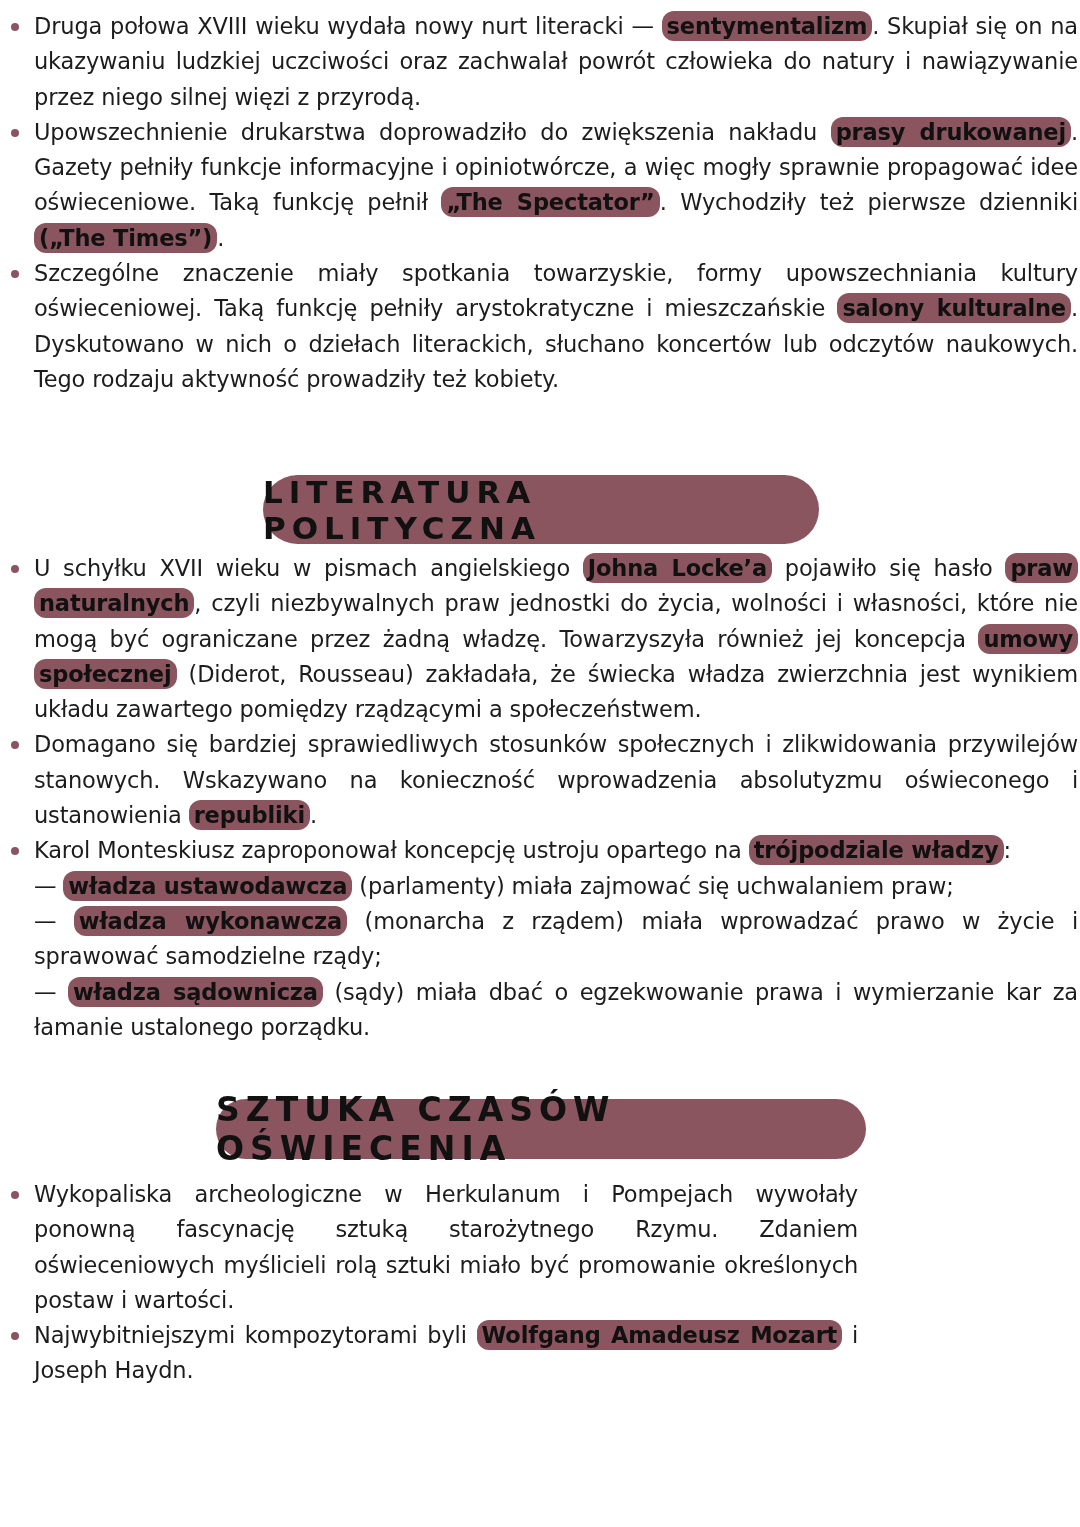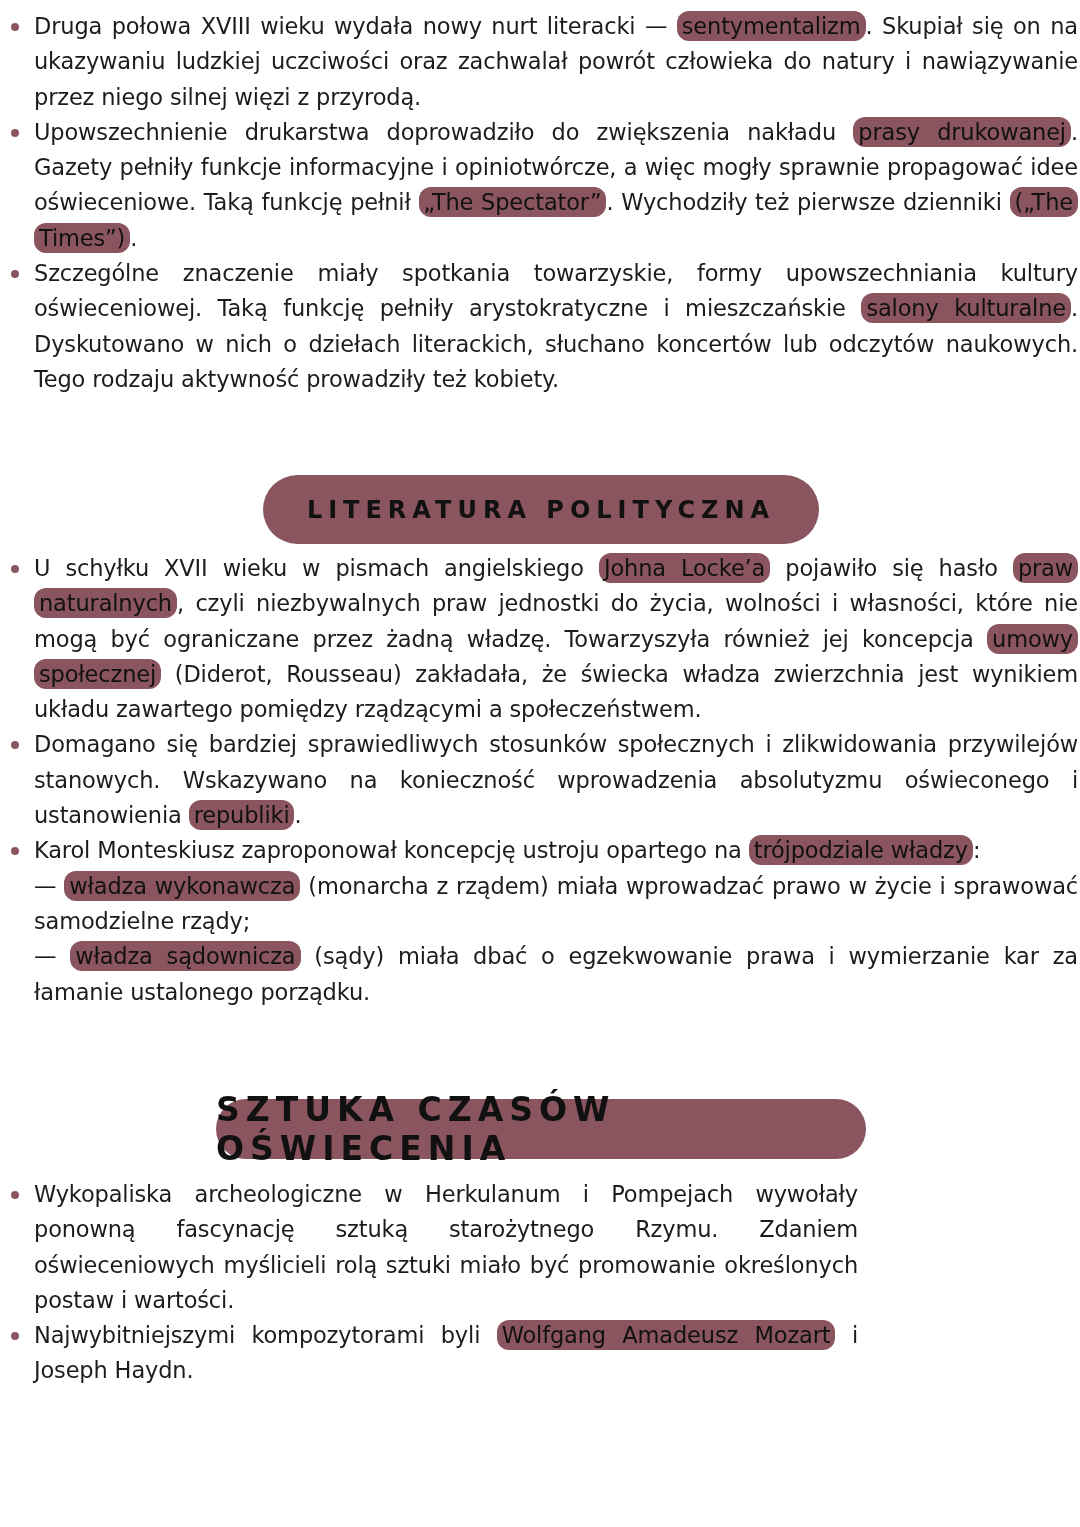--- a/index.html
+++ b/index.html
@@ -12,34 +12,34 @@
   ul.bullets li {
     position: relative; padding-left: 34px; padding-right: 2px;
     font-size: 22.5px; line-height: 35.3px; text-align: justify;
     letter-spacing: -0.15px;
   }
   ul.bullets li::before {
     content: ""; position: absolute; left: 11px; top: 14px;
     width: 8px; height: 8px; border-radius: 50%; background: #8b5560;
   }
   .hl {
-    background: #8b5560; color: #111; font-weight: normal;
+    background: #8b5560; color: #111; font-weight: bold;
     border-radius: 12px; padding: 2px 5px; box-decoration-break: clone;
     -webkit-box-decoration-break: clone;
   }
   .sub { display: block; }
   .dash { color: #1c1c1c; }
   .heading {
     position: absolute; background: #8b5560; border-radius: 40px;
     display: flex; align-items: center; justify-content: center;
     font-family: "DejaVu Sans", sans-serif; font-weight: bold;
     color: #111; letter-spacing: 6px;
   }
   #sec1 { position: absolute; left: 0; top: 9px; width: 1080px; }
-  #h1 { left: 263px; top: 475px; width: 556px; height: 69px; font-size: 24px; }
+  #h1 { left: 263px; top: 475px; width: 556px; height: 69px; font-size: 31px; }
   #sec2 { position: absolute; left: 0; top: 551px; width: 1080px; }
   #h2 { left: 216px; top: 1099px; width: 650px; height: 60px; font-size: 33px; }
   #sec3 { position: absolute; left: 0; top: 1177px; width: 860px; }
 </style>
 </head>
 <body>
 
 <div class="page">
 
   <ul id="sec1" class="bullets">
@@ -47,20 +47,21 @@
     <li><span>Upowszechnienie drukarstwa doprowadziło do zwiększenia nakładu </span><span class="hl">prasy drukowanej</span><span>. Gazety pełniły funkcje informacyjne i opiniotwórcze, a więc mogły sprawnie propagować idee oświeceniowe. Taką funkcję pełnił </span><span class="hl">„The Spectator”</span><span>. Wychodziły też pierwsze dzienniki </span><span class="hl">(„The Times”)</span><span>.</span></li>
     <li><span>Szczególne znaczenie miały spotkania towarzyskie, formy upowszechniania kultury oświeceniowej. Taką funkcję pełniły arystokratyczne i mieszczańskie </span><span class="hl">salony kulturalne</span><span>. Dyskutowano w nich o dziełach literackich, słuchano koncertów lub odczytów naukowych. Tego rodzaju aktywność prowadziły też kobiety.</span></li>
   </ul>
 
   <div id="h1" class="heading">LITERATURA POLITYCZNA</div>
 
   <ul id="sec2" class="bullets">
     <li><span>U schyłku XVII wieku w pismach angielskiego </span><span class="hl">Johna Locke’a</span><span> pojawiło się hasło </span><span class="hl">praw naturalnych</span><span>, czyli niezbywalnych praw jednostki do życia, wolności i własności, które nie mogą być ograniczane przez żadną władzę. Towarzyszyła również jej koncepcja </span><span class="hl">umowy społecznej</span><span> (Diderot, Rousseau) zakładała, że świecka władza zwierzchnia jest wynikiem układu zawartego pomiędzy rządzącymi a społeczeństwem.</span></li>
     <li><span>Domagano się bardziej sprawiedliwych stosunków społecznych i zlikwidowania przywilejów stanowych. Wskazywano na konieczność wprowadzenia absolutyzmu oświeconego i ustanowienia </span><span class="hl">republiki</span><span>.</span></li>
     <li><span>Karol Monteskiusz zaproponował koncepcję ustroju opartego na </span><span class="hl">trójpodziale władzy</span><span>:</span>
+      <span class="sub" style="margin-left:-34px;padding-left:34px;"><span class="dash">— </span><span class="hl">władza ustawodawcza</span><span> (parlamenty) miała zajmować się uchwalaniem praw;</span></span>
       <span class="sub"><span class="dash">— </span><span class="hl">władza wykonawcza</span><span> (monarcha z rządem) miała wprowadzać prawo w życie i sprawować samodzielne rządy;</span></span>
       <span class="sub"><span class="dash">— </span><span class="hl">władza sądownicza</span><span> (sądy) miała dbać o egzekwowanie prawa i wymierzanie kar za łamanie ustalonego porządku.</span></span>
     </li>
   </ul>
 
   <div id="h2" class="heading">SZTUKA CZASÓW OŚWIECENIA</div>
 
   <ul id="sec3" class="bullets">
     <li><span>Wykopaliska archeologiczne w Herkulanum i Pompejach wywołały ponowną fascynację sztuką starożytnego Rzymu. Zdaniem oświeceniowych myślicieli rolą sztuki miało być promowanie określonych postaw i wartości.</span></li>
     <li><span>Najwybitniejszymi kompozytorami byli </span><span class="hl">Wolfgang Amadeusz Mozart</span><span> i Joseph Haydn.</span></li>

